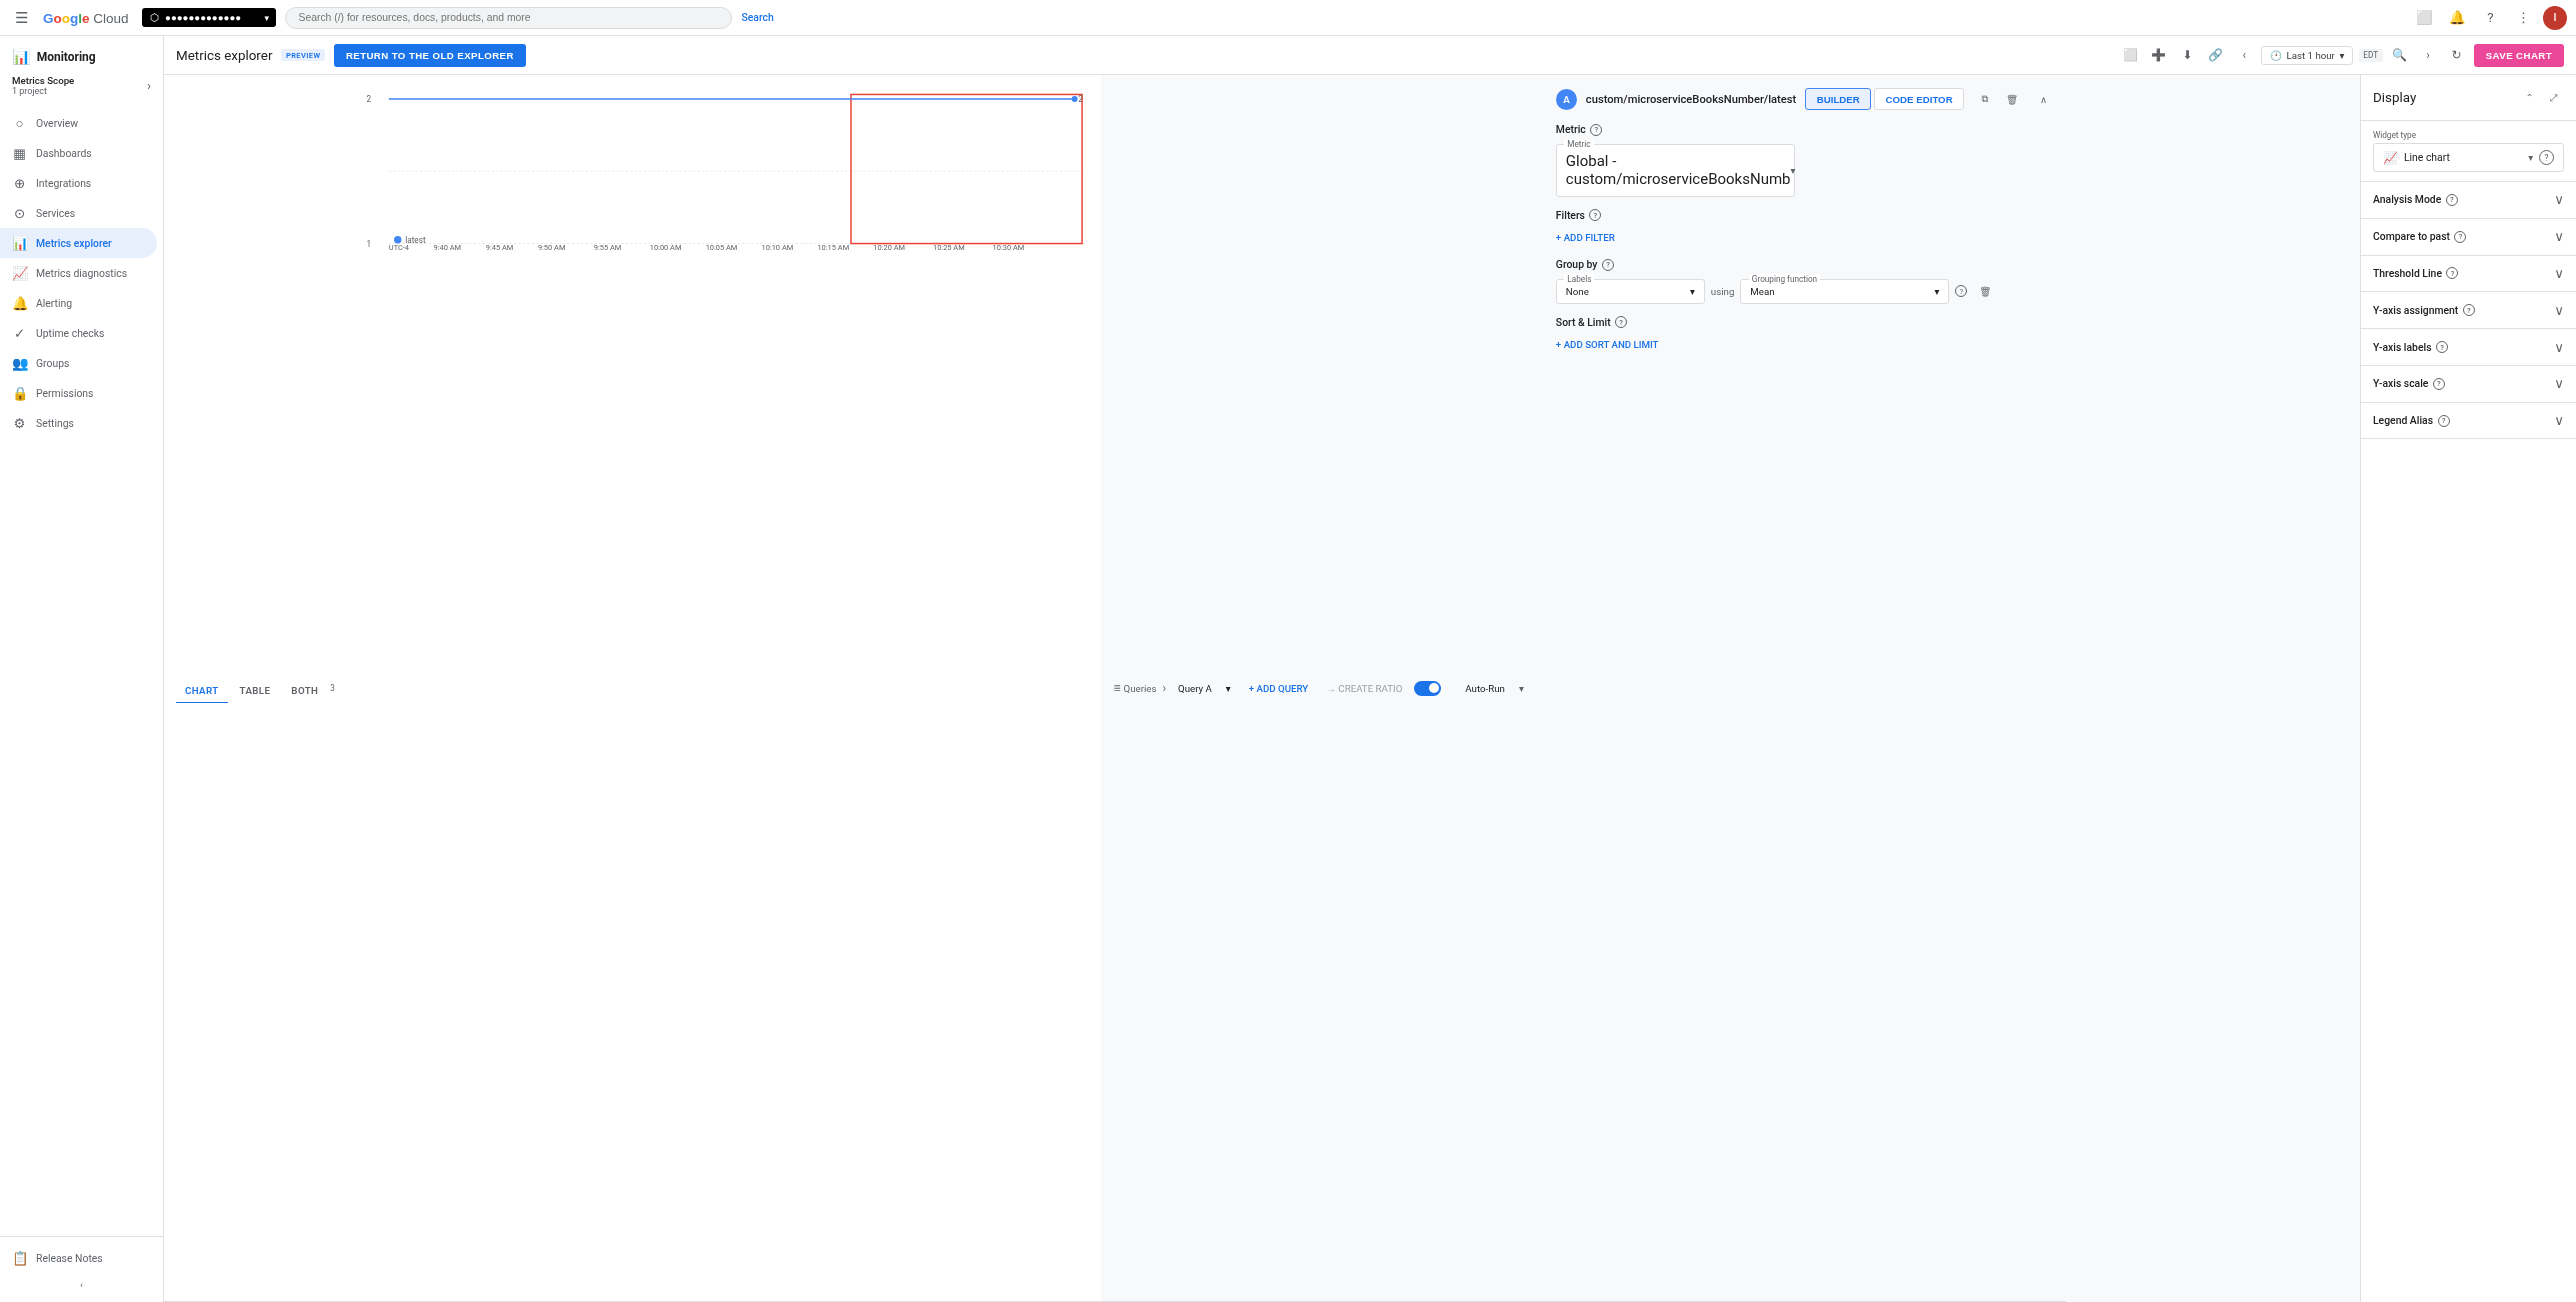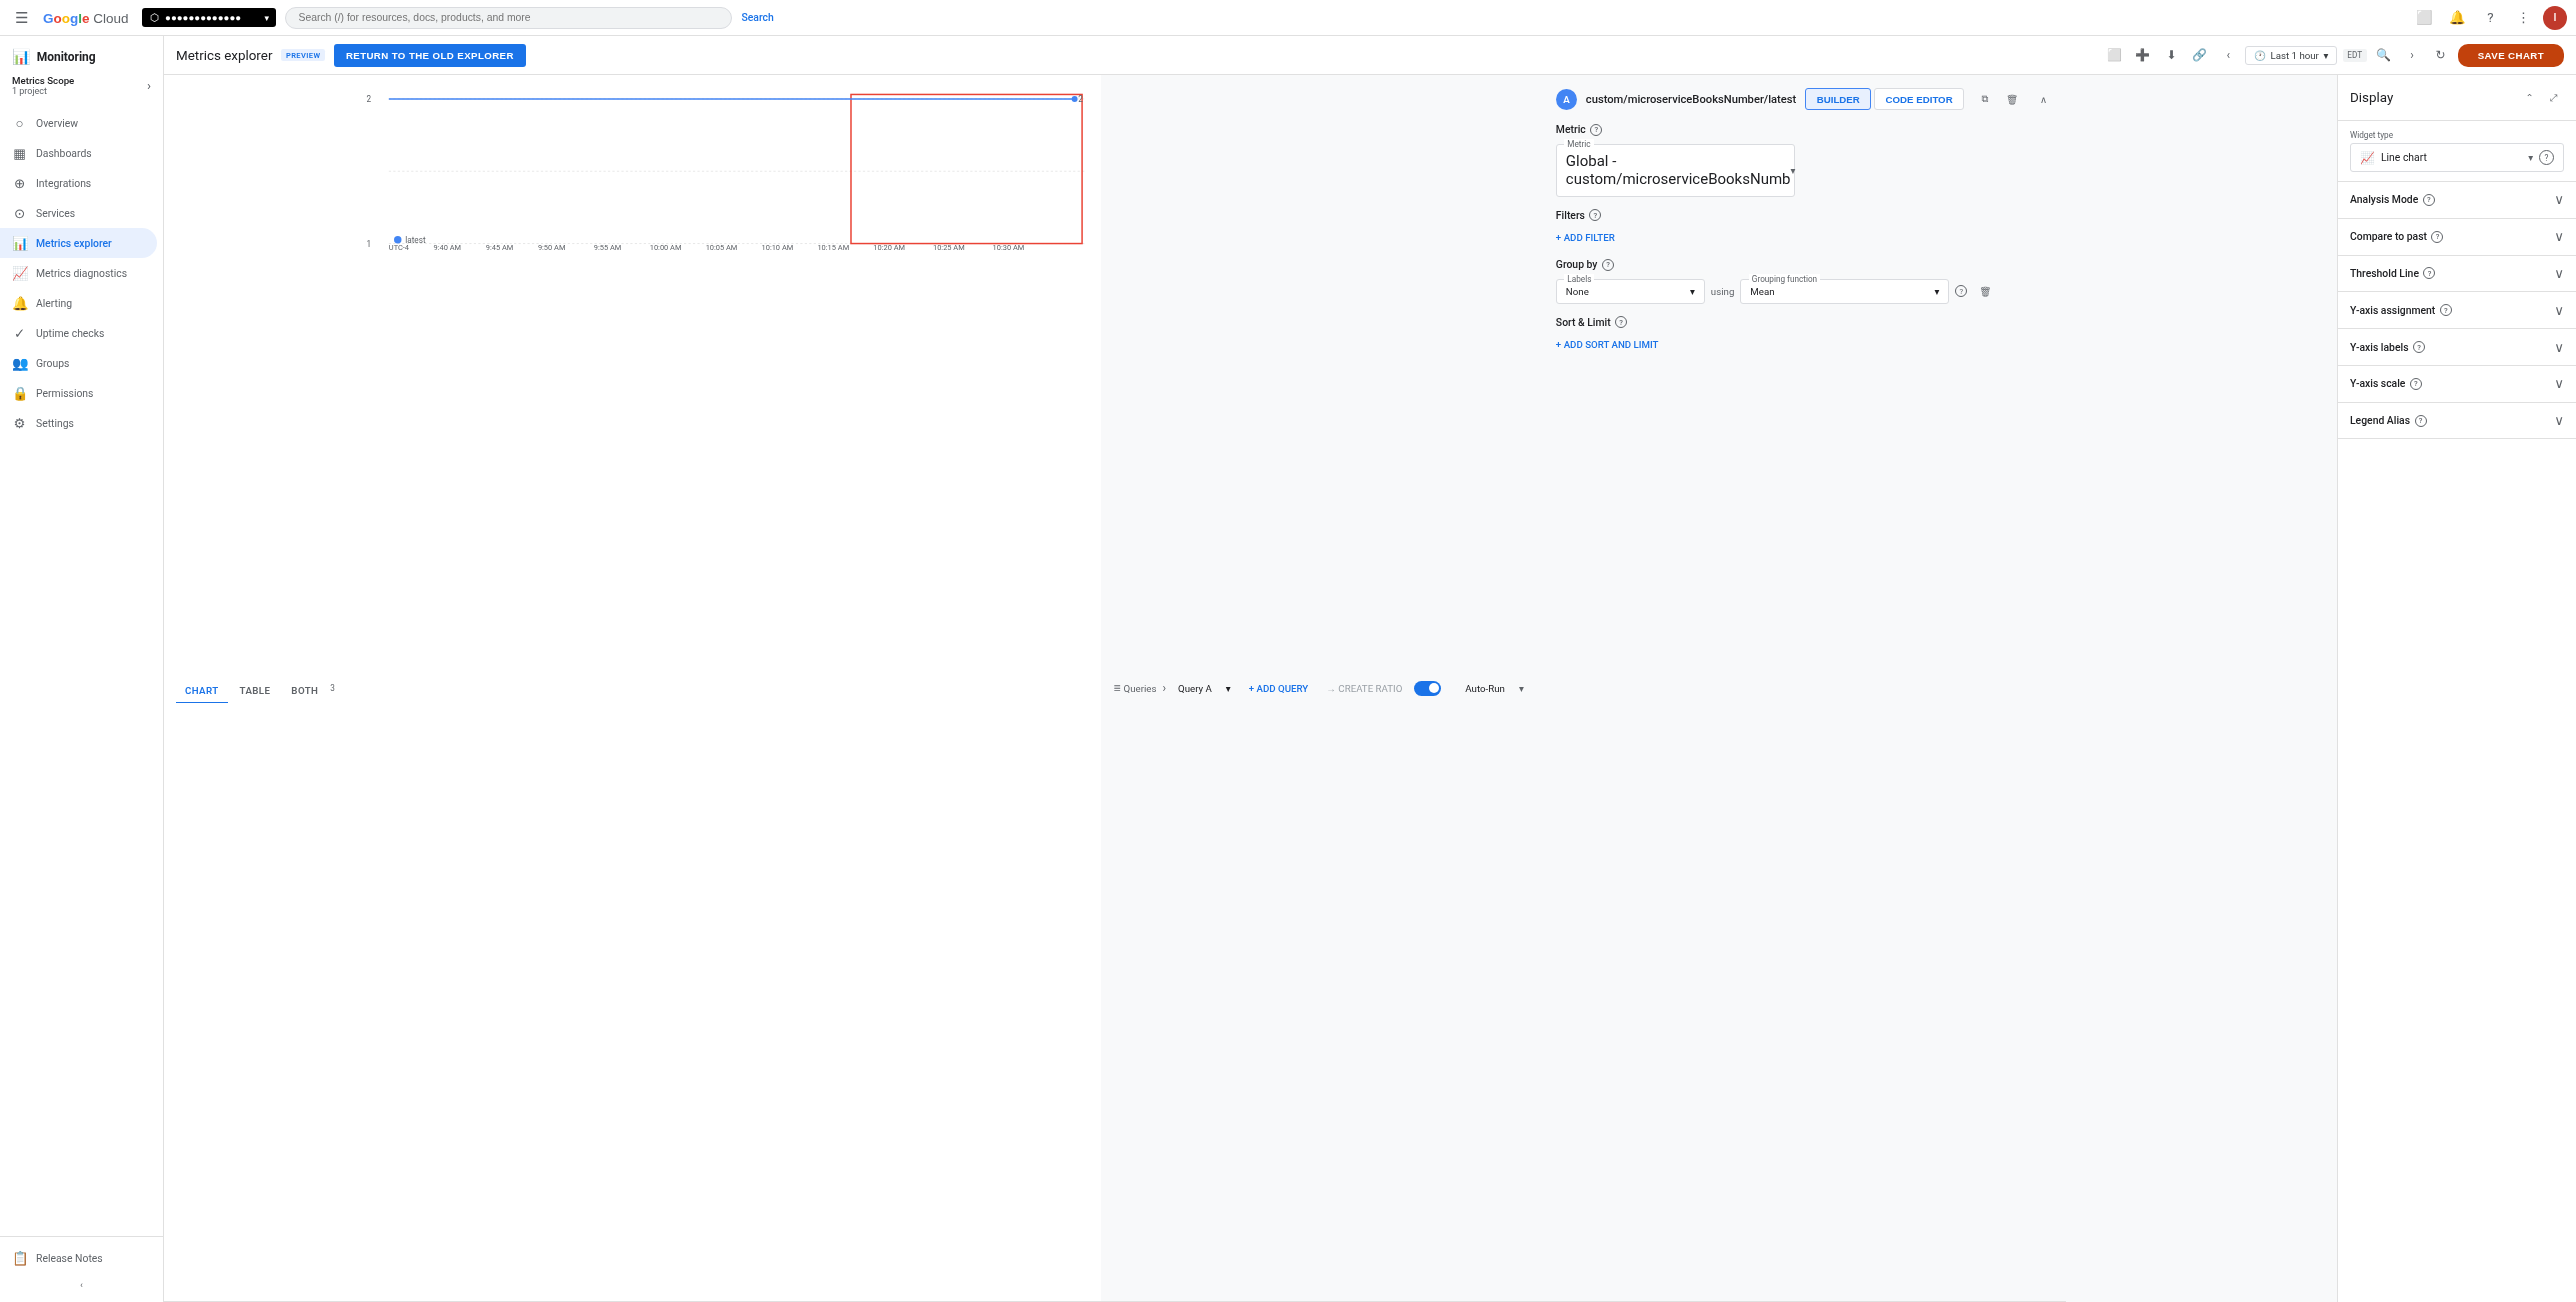--- a/index.html
+++ b/index.html
@@ -69,22 +69,22 @@
       letter-spacing: 0.4px; white-space: nowrap;
     }
     .header-spacer { flex: 1; }
     .header-actions { display: flex; align-items: center; gap: 6px; }
     .time-selector {
       display: flex; align-items: center; border: 0.7px solid #dadce0; border-radius: 3px;
       padding: 3px 7.5px; gap: 4.5px; cursor: pointer; font-size: 9.7px; color: #3c4043;
     }
     .edt-badge { background: #f1f3f4; color: #5f6368; font-size: 8.2px; padding: 1.5px 4.5px; border-radius: 2.2px; }
     .save-chart-btn {
-      background: #c2410c; color: #fff; border: none; border-radius: 10px;
-      padding: 6px 20px; font-size: 9.7px; font-weight: 600; cursor: pointer;
+      background: #ec4899; color: #fff; border: none; border-radius: 3px;
+      padding: 6px 12px; font-size: 9.7px; font-weight: 600; cursor: pointer;
       letter-spacing: 0.4px;
     }
     .icon-btn-sm { width: 22.4px; height: 22.4px; display: flex; align-items: center; justify-content: center; cursor: pointer; color: #5f6368; font-size: 12px; border-radius: 3px; }
 
     
     .chart-query-area { flex: 1; display: flex; overflow: hidden; }
     .chart-query-main { flex: 1; display: flex; flex-direction: row; overflow-y: auto; }
 
     
     .chart-tabs {
@@ -183,21 +183,21 @@
       cursor: pointer; background: #fff; position: relative; min-width: 209px;
     }
     .delete-btn { width: 24px; height: 24px; display: flex; align-items: center; justify-content: center; cursor: pointer; color: #5f6368; }
 
     
     .sort-limit-section { margin-bottom: 12px; text-align: right; }
     .add-sort-btn { display: flex; align-items: center; gap: 3px; color: #1a73e8; font-size: 9.7px; cursor: pointer; padding: 3px 0; font-weight: 500; }
 
     
     .display-panel {
-      width: 239px; background: #fff; border-left: 0.7px solid #e0e0e0;
+      width: 216px; background: #fff; border-left: 0.7px solid #e0e0e0;
       flex-shrink: 0; overflow-y: auto; display: flex; flex-direction: column;
     }
     .display-panel-header {
       display: flex; align-items: center; justify-content: space-between;
       padding: 12px; border-bottom: 0.7px solid #e0e0e0;
     }
     .display-panel-title { font-size: 13.4px; font-weight: 400; color: #202124; }
     .display-panel-icons { display: flex; gap: 3px; }
     .display-panel-icon { width: 21px; height: 21px; display: flex; align-items: center; justify-content: center; cursor: pointer; color: #5f6368; }
 

